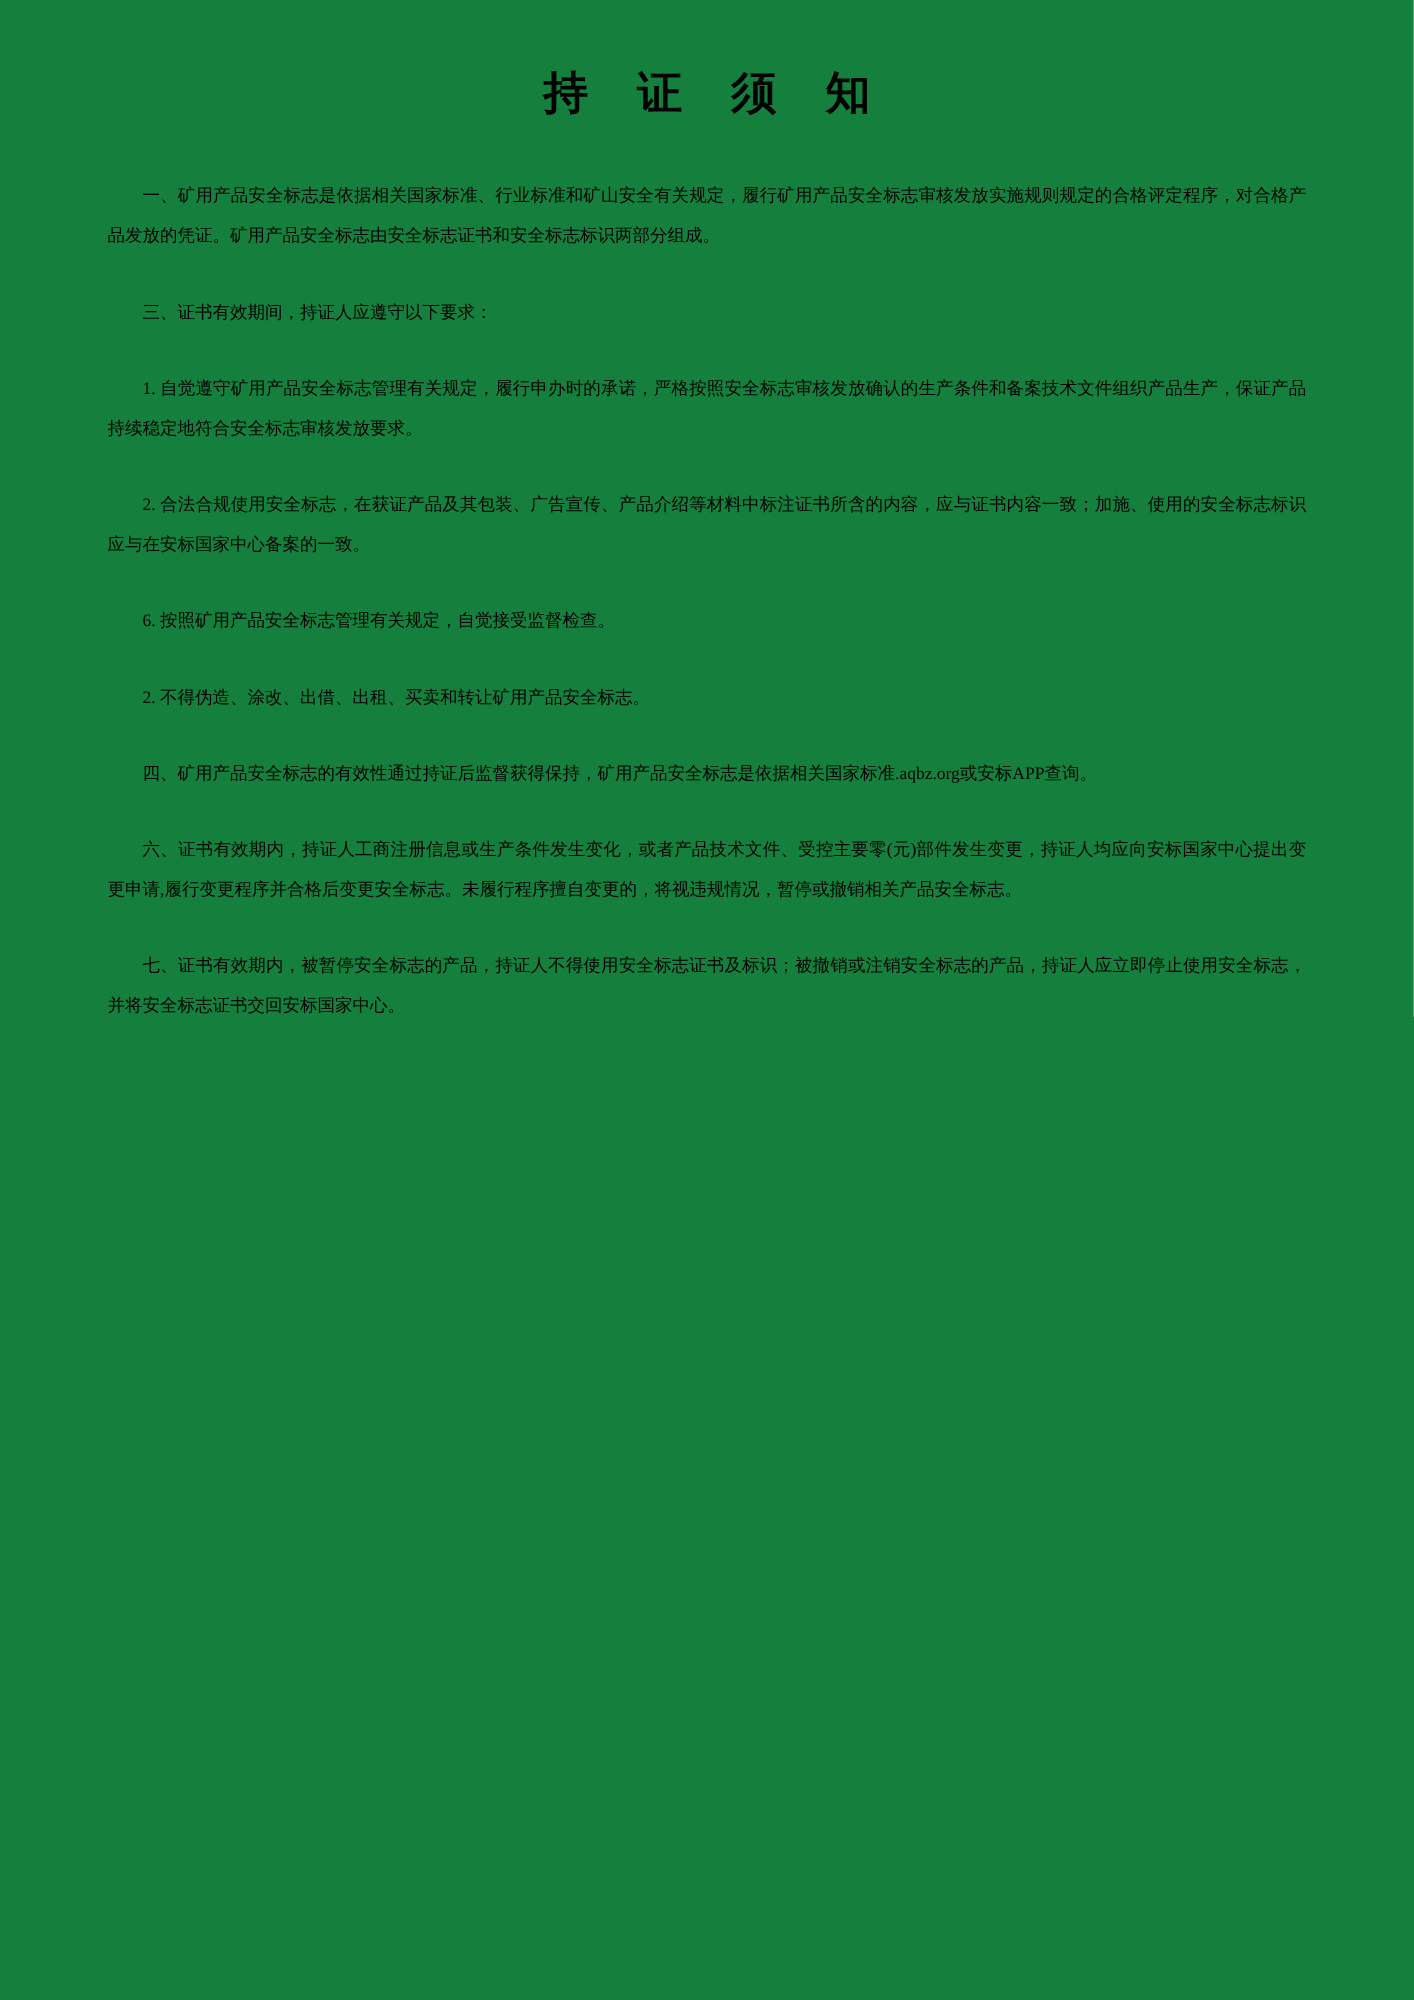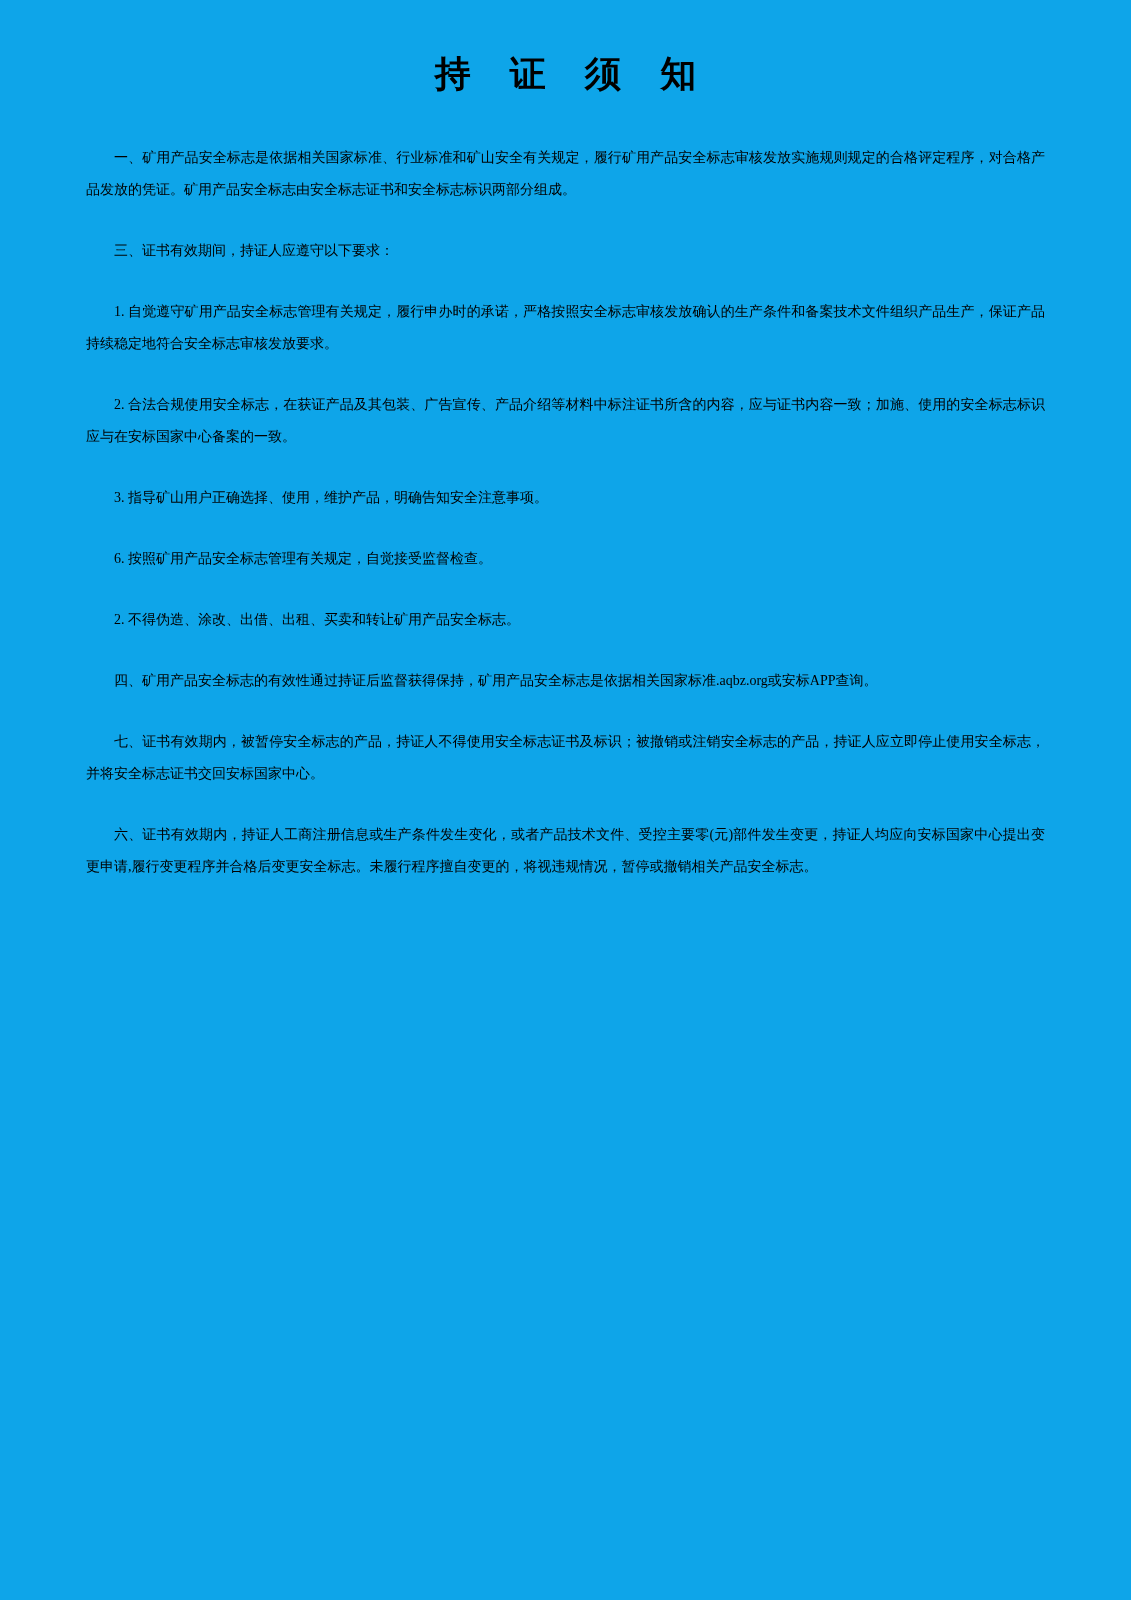--- a/index.html
+++ b/index.html
@@ -13,21 +13,21 @@
     color: #000000;
     font-family: "Liberation Serif", "DejaVu Serif", serif;
     box-sizing: border-box;
     overflow: hidden;
   }
   .page {
     box-sizing: border-box;
     width: 1131px;
     height: 1600px;
     padding: 50px 86px 0 86px;
-    background: #0ea5e9;
+    background: #15803d;
   }
   .doc-title {
     margin: 0 0 44px 0;
     padding: 0;
     text-align: center;
     font-size: 36px;
     font-weight: bold;
     letter-spacing: 0.42em;
     text-indent: 0.42em; 
     line-height: 48px;
@@ -49,21 +49,20 @@
 
 <div class="page">
 
   <h1 class="doc-title">持 证 须 知</h1>
 
   <div class="body-text">
     <p>一、矿用产品安全标志是依据相关国家标准、行业标准和矿山安全有关规定，履行矿用产品安全标志审核发放实施规则规定的合格评定程序，对合格产品发放的凭证。矿用产品安全标志由安全标志证书和安全标志标识两部分组成。</p>
     <p>三、证书有效期间，持证人应遵守以下要求：</p>
     <p>1. 自觉遵守矿用产品安全标志管理有关规定，履行申办时的承诺，严格按照安全标志审核发放确认的生产条件和备案技术文件组织产品生产，保证产品持续稳定地符合安全标志审核发放要求。</p>
     <p>2. 合法合规使用安全标志，在获证产品及其包装、广告宣传、产品介绍等材料中标注证书所含的内容，应与证书内容一致；加施、使用的安全标志标识应与在安标国家中心备案的一致。</p>
-    <p>3. 指导矿山用户正确选择、使用，维护产品，明确告知安全注意事项。</p>
     <p>6. 按照矿用产品安全标志管理有关规定，自觉接受监督检查。</p>
     <p>2. 不得伪造、涂改、出借、出租、买卖和转让矿用产品安全标志。</p>
     <p>四、矿用产品安全标志的有效性通过持证后监督获得保持，矿用产品安全标志是依据相关国家标准.aqbz.org或安标APP查询。</p>
+    <p>六、证书有效期内，持证人工商注册信息或生产条件发生变化，或者产品技术文件、受控主要零(元)部件发生变更，持证人均应向安标国家中心提出变更申请,履行变更程序并合格后变更安全标志。未履行程序擅自变更的，将视违规情况，暂停或撤销相关产品安全标志。</p>
     <p>七、证书有效期内，被暂停安全标志的产品，持证人不得使用安全标志证书及标识；被撤销或注销安全标志的产品，持证人应立即停止使用安全标志，并将安全标志证书交回安标国家中心。</p>
-    <p>六、证书有效期内，持证人工商注册信息或生产条件发生变化，或者产品技术文件、受控主要零(元)部件发生变更，持证人均应向安标国家中心提出变更申请,履行变更程序并合格后变更安全标志。未履行程序擅自变更的，将视违规情况，暂停或撤销相关产品安全标志。</p>
   </div>
 
 </div>
 
 </body></html>

